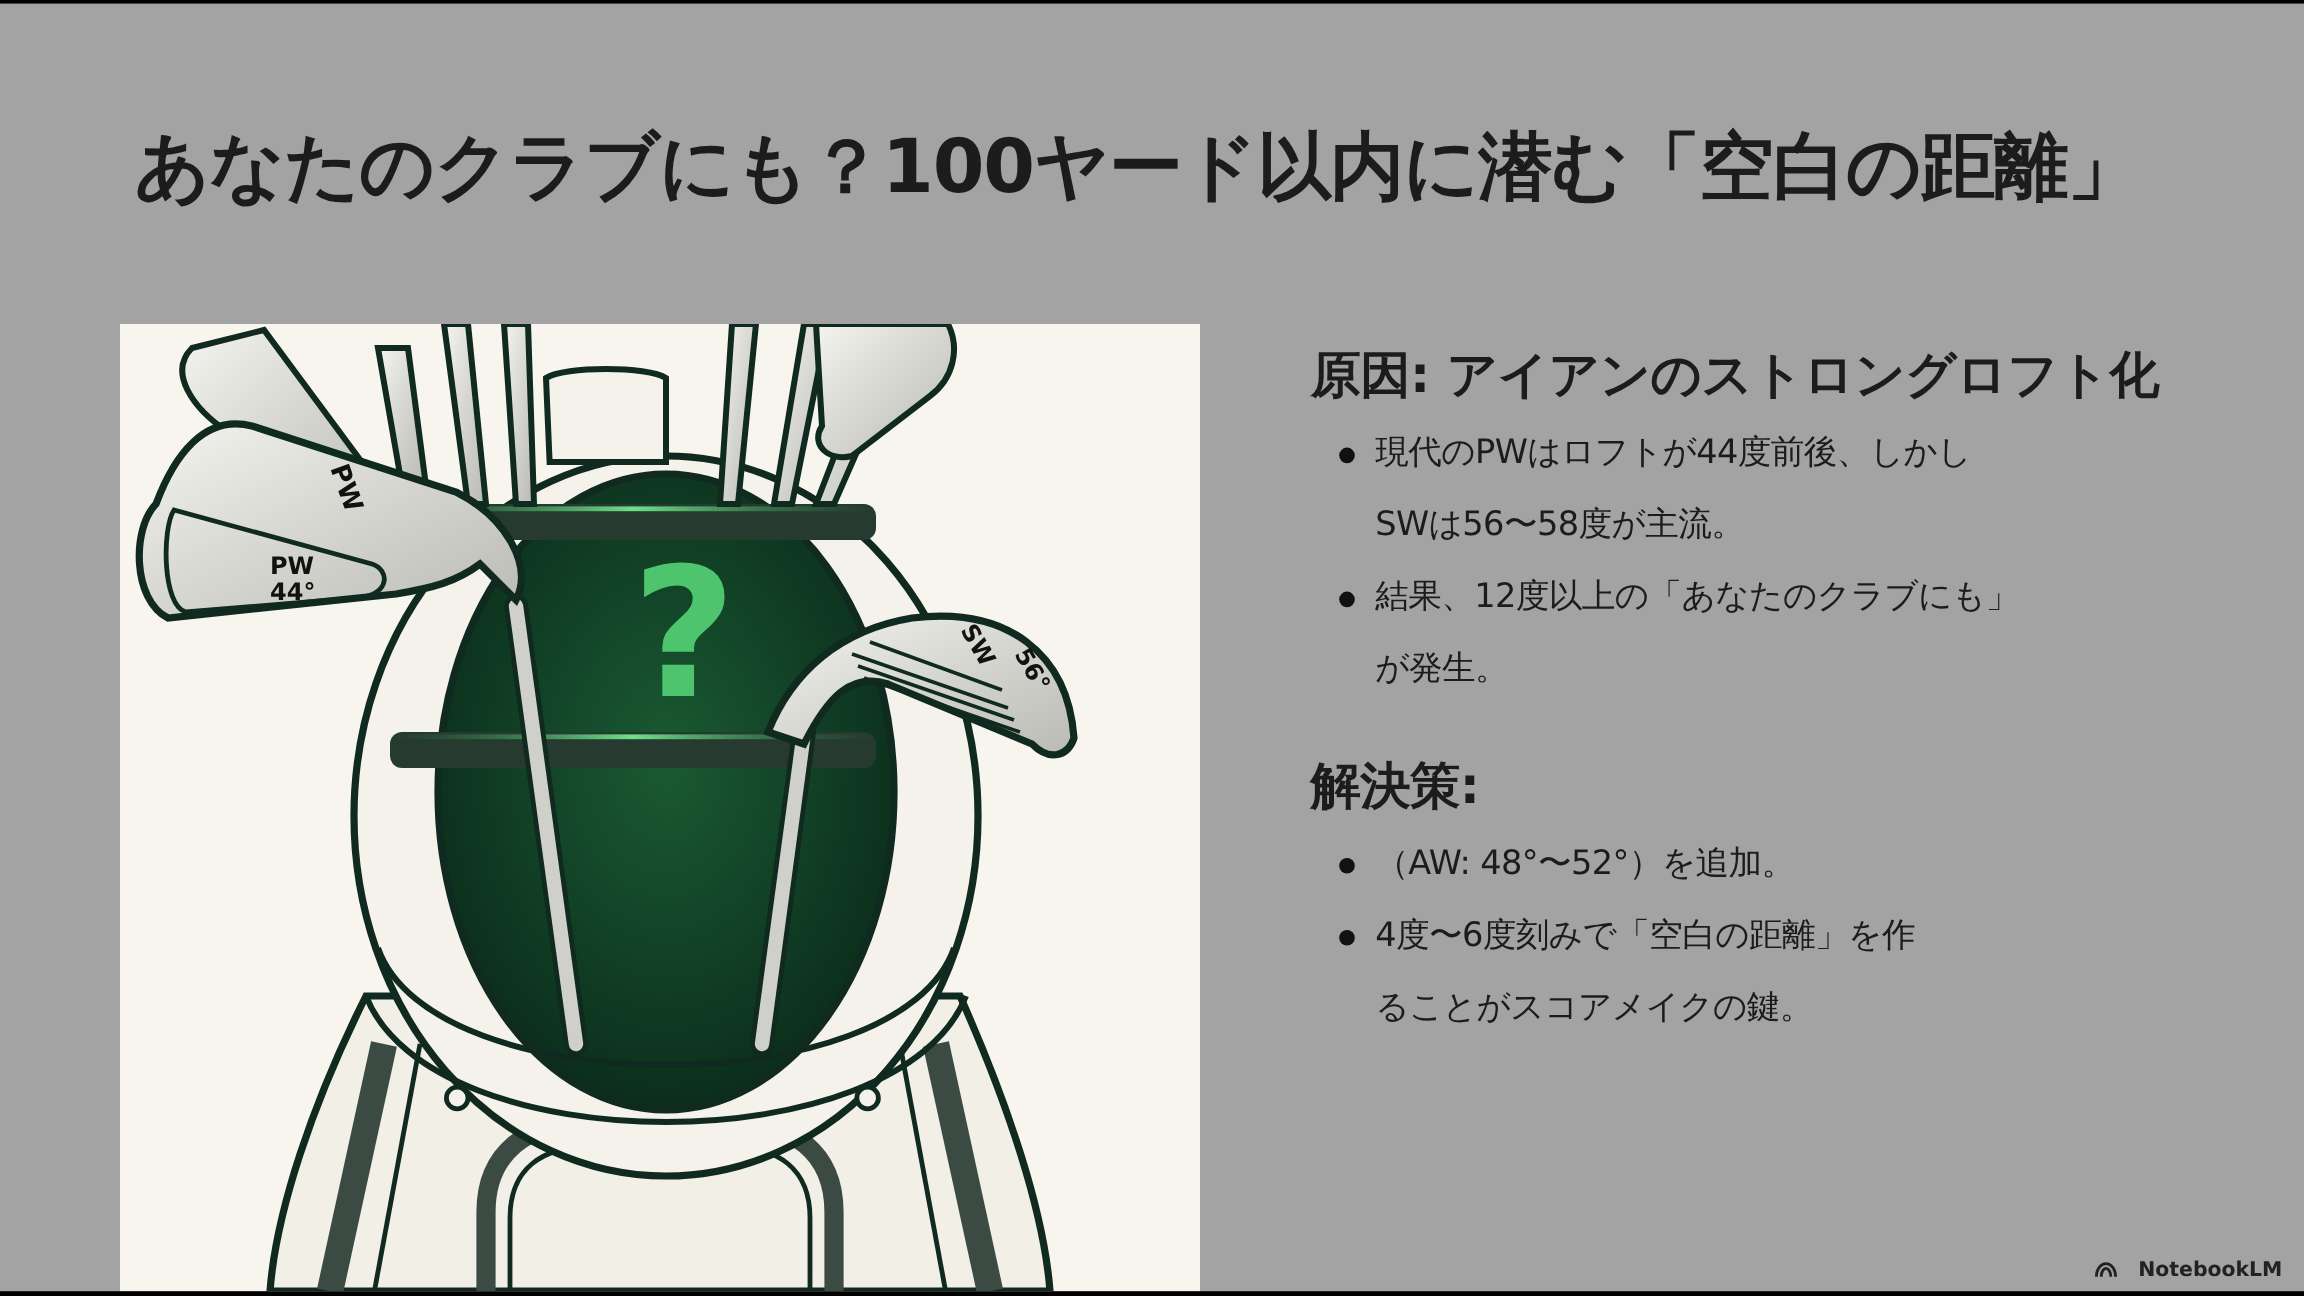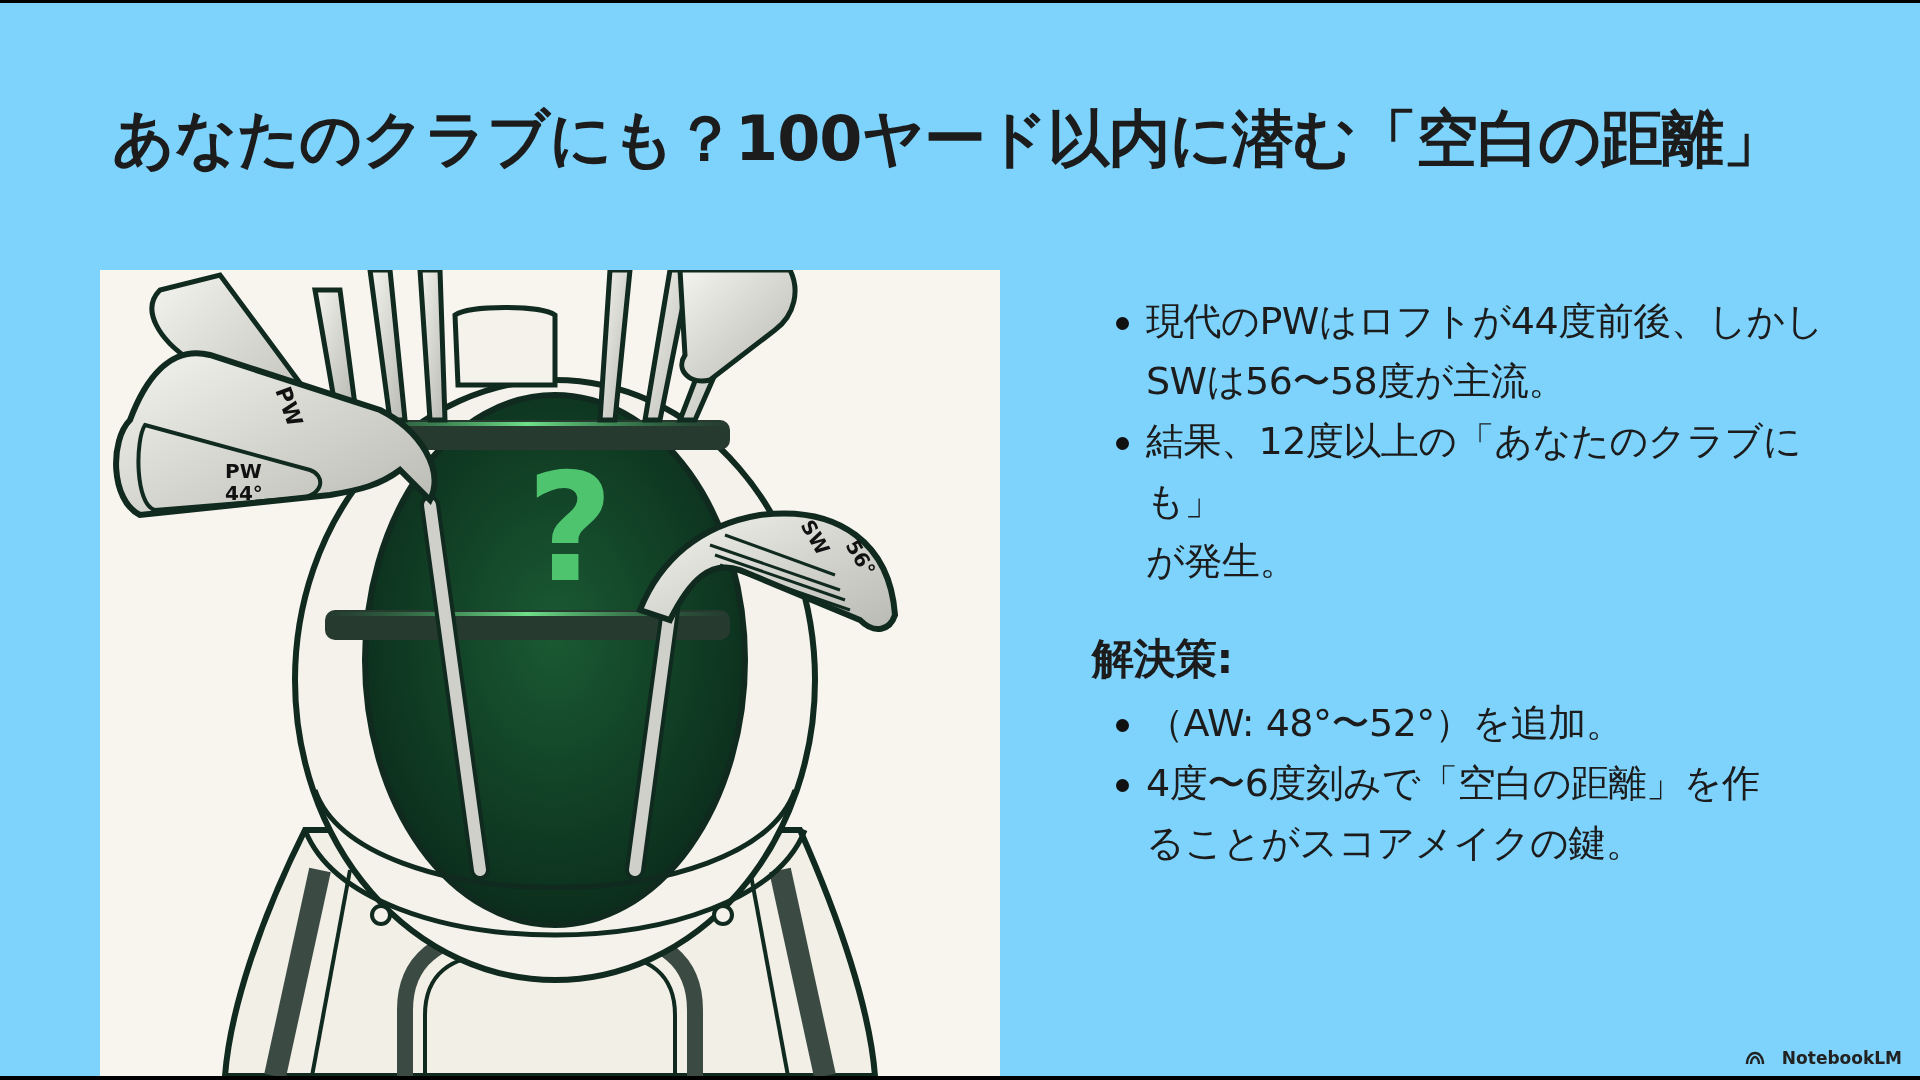--- a/index.html
+++ b/index.html
@@ -4,21 +4,21 @@
 <style>
   * { margin: 0; padding: 0; box-sizing: border-box; }
   html, body {
     width: 1920px; height: 1080px; overflow: hidden;
     background: #000;
     font-family: "DejaVu Sans", "Liberation Sans", sans-serif;
   }
   .frame {
     position: absolute; left: 0; top: 3px;
     width: 1920px; height: 1073px;
-    background: #7dd3fc;
+    background: #a3a3a3;
     overflow: hidden;
   }
   .slide-title {
     position: absolute; left: 112px; top: 96px;
     width: 1700px;
     font-size: 62px; font-weight: bold; color: #1c1c1c;
     letter-spacing: -1px;
     white-space: nowrap;
     line-height: 80px;
   }
@@ -35,21 +35,21 @@
   }
   .section-heading {
     font-size: 42px; font-weight: bold; line-height: 56px;
     white-space: nowrap;
     letter-spacing: -0.5px;
   }
   .bullet-list { list-style: none; margin-top: 6px; }
   .bullet {
     position: relative;
     padding-left: 54px;
-    font-size: 38px; line-height: 60px;
+    font-size: 28px; line-height: 60px;
     letter-spacing: -0.5px;
   }
   .bullet-dot {
     position: absolute; left: 24px; top: 26px;
     width: 13px; height: 13px; border-radius: 50%;
     background: #111;
   }
   .bullet-text { display: block; }
   .section-2 { margin-top: 40px; }
   .watermark {
@@ -144,20 +144,21 @@
         <text x="700" y="255" transform="rotate(60 700 255)" font-family="DejaVu Sans, sans-serif" font-size="20" font-weight="bold" fill="#111">SW</text>
         <text x="745" y="275" transform="rotate(60 745 275)" font-family="DejaVu Sans, sans-serif" font-size="20" font-weight="bold" fill="#111">56°</text>
       </g>
 
       <text x="470" y="310" text-anchor="middle" font-family="DejaVu Sans, sans-serif" font-size="150" font-weight="bold" fill="#4ec46f">?</text>
     </svg>
   </div>
 
   <div class="content">
     <section class="section">
+      <h2 class="section-heading">原因: アイアンのストロングロフト化</h2>
       <ul class="bullet-list">
         <li class="bullet">
           <span class="bullet-dot"></span>
           <span class="bullet-text">現代のPWはロフトが44度前後、しかし</span>
           <span class="bullet-text">SWは56〜58度が主流。</span>
         </li>
         <li class="bullet">
           <span class="bullet-dot"></span>
           <span class="bullet-text">結果、12度以上の「あなたのクラブにも」</span>
           <span class="bullet-text">が発生。</span>

